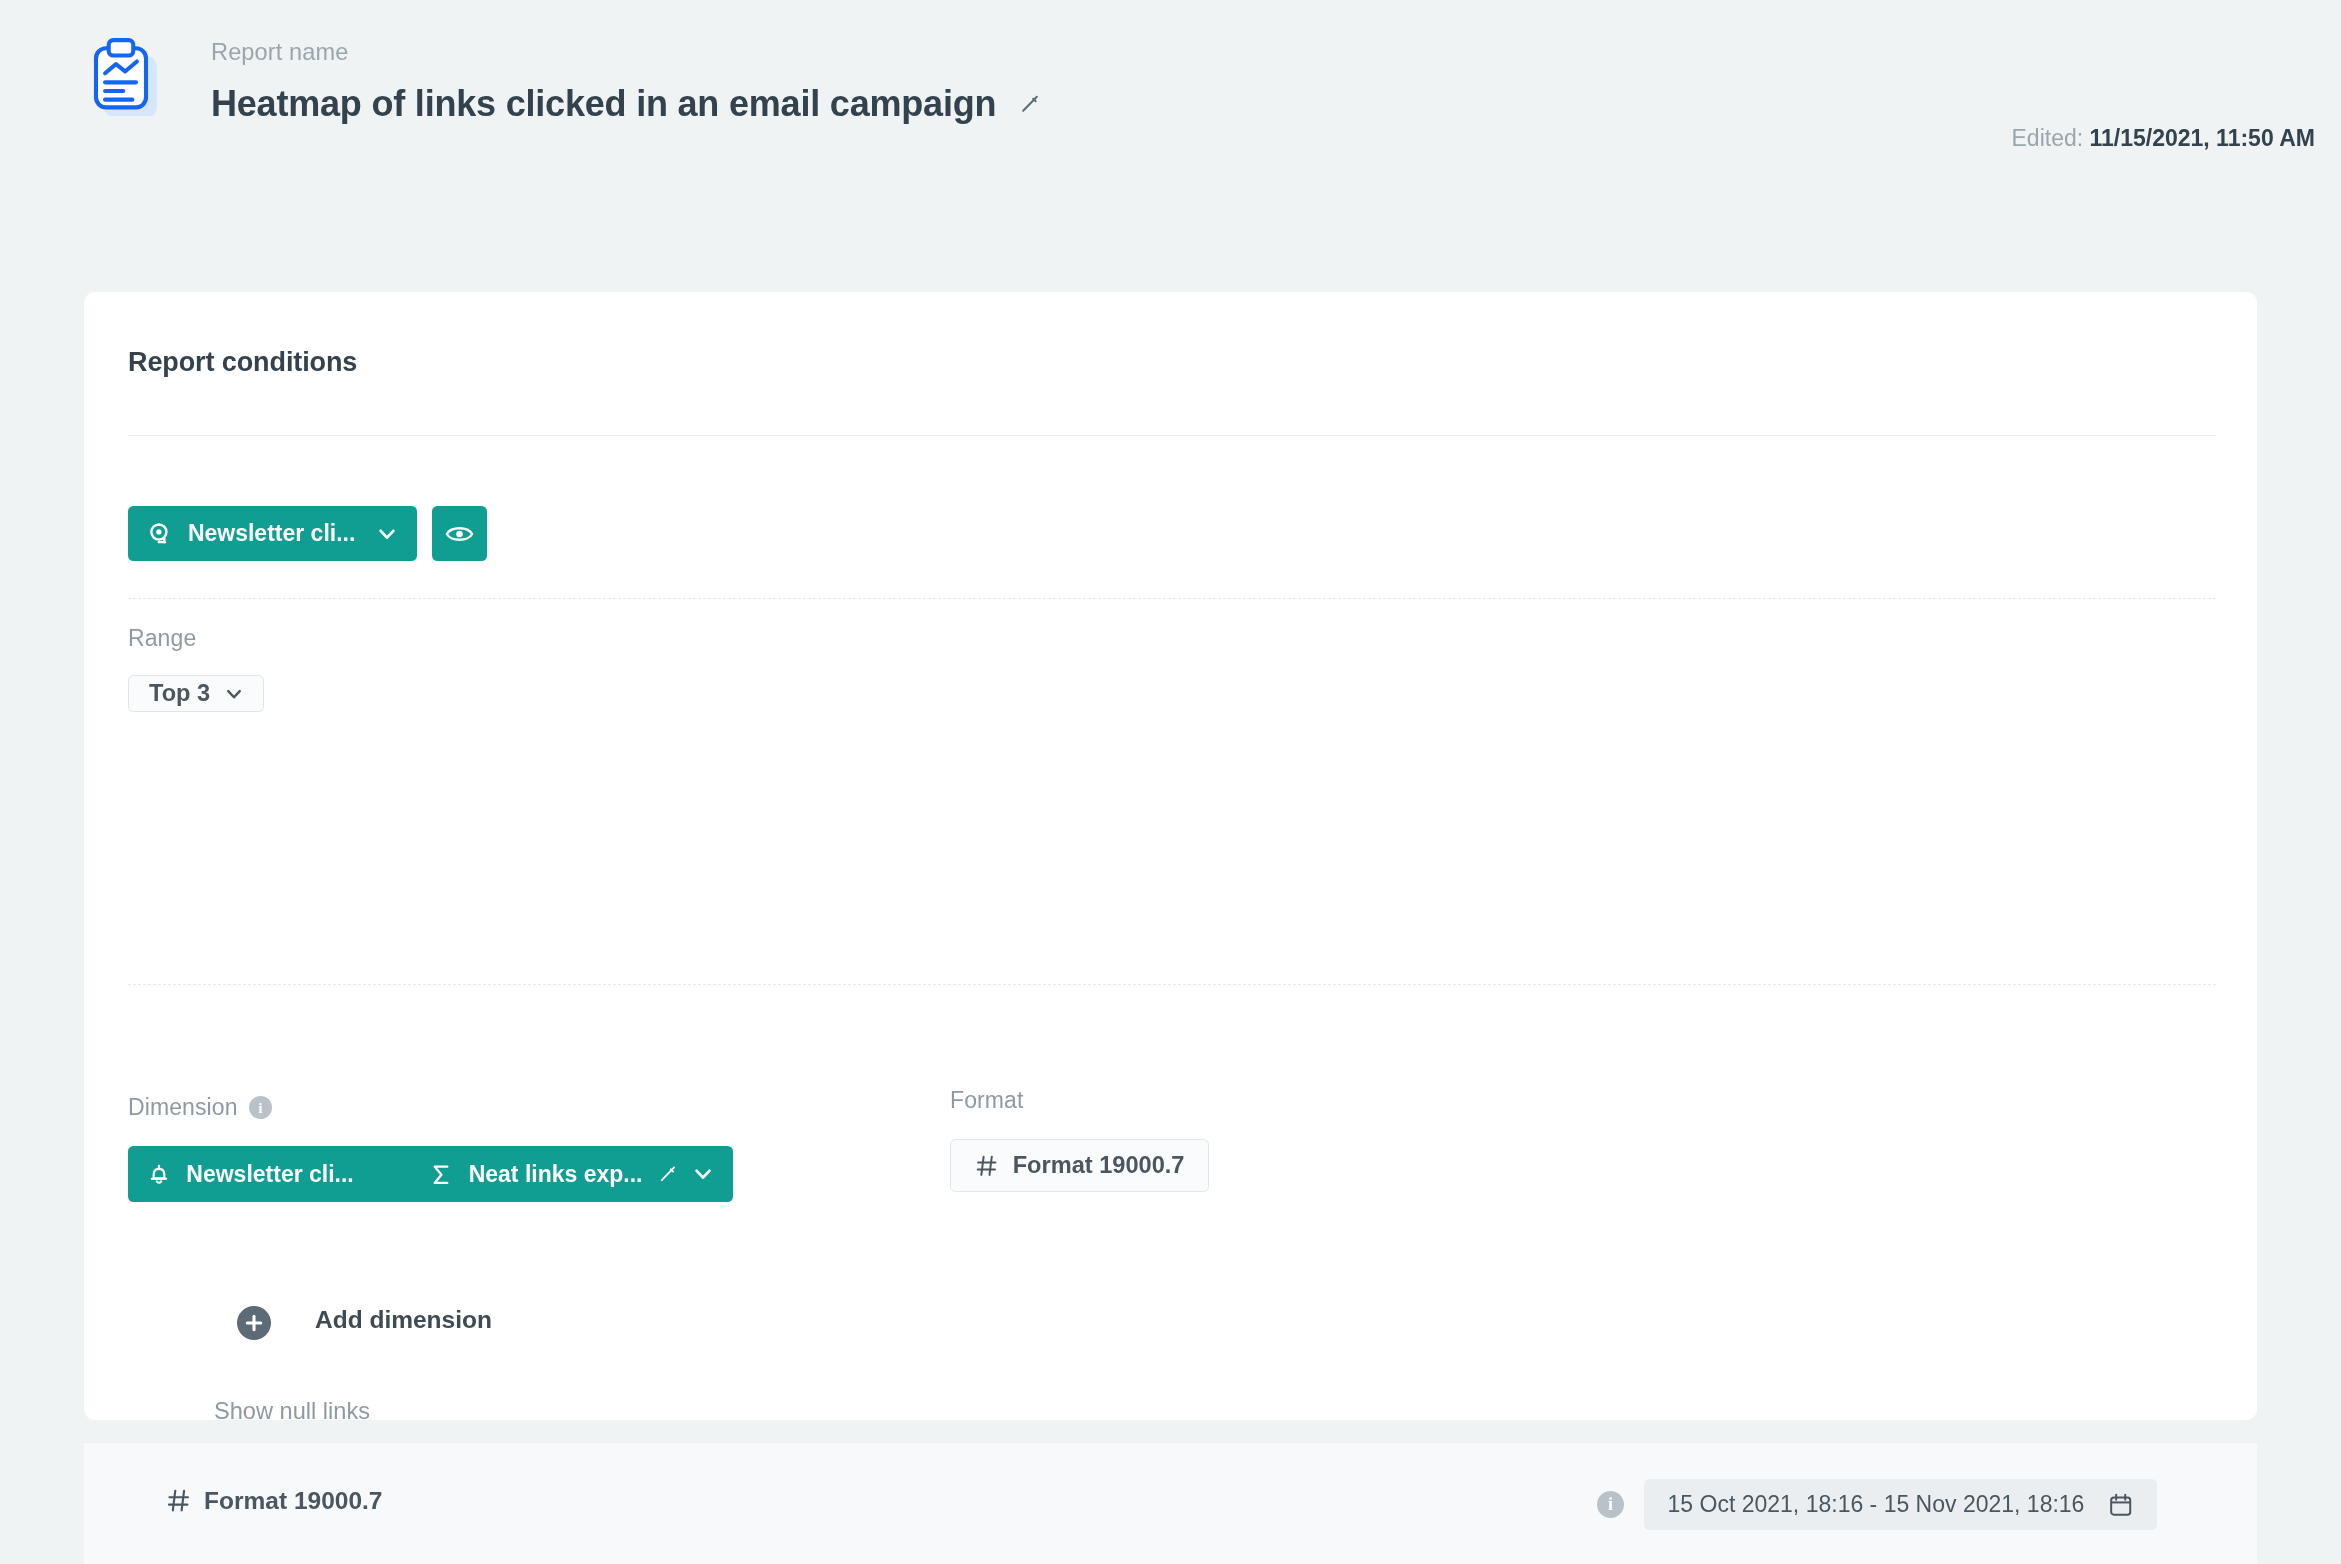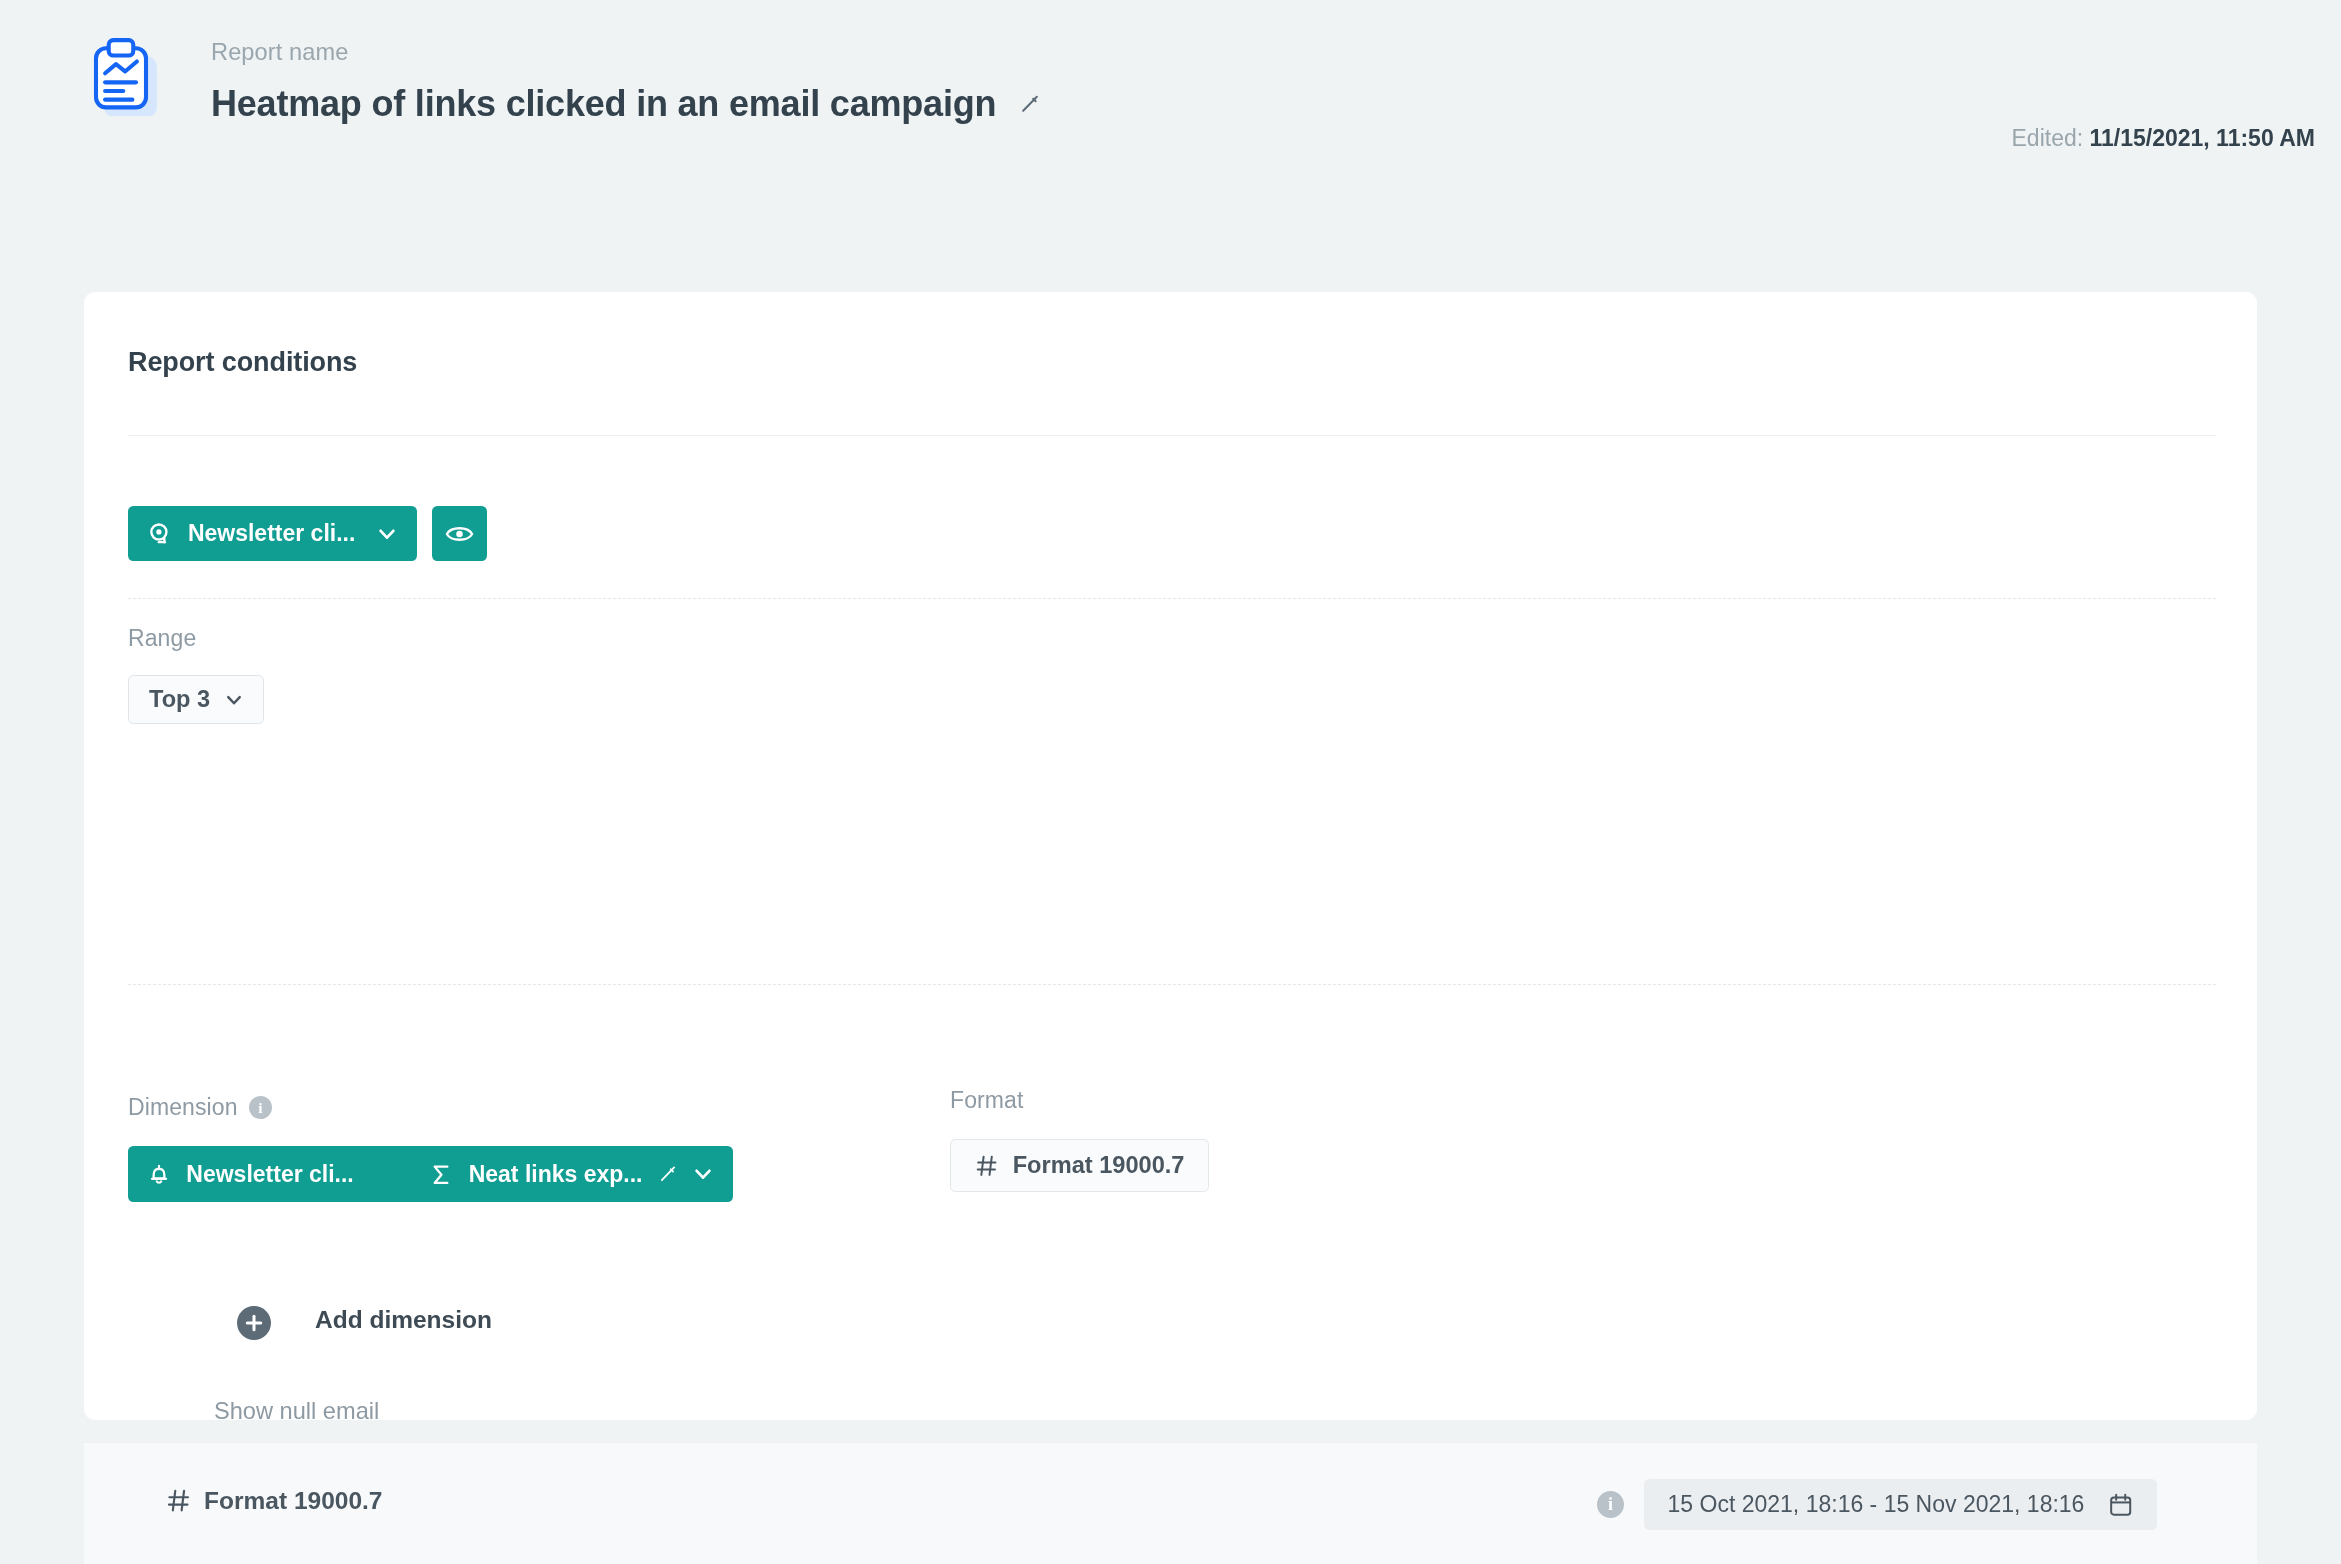--- a/index.html
+++ b/index.html
@@ -167,21 +167,21 @@
   .field-label {
     font-size: 23px;
     color: #8e9aa3;
     letter-spacing: 0.1px;
   }
 
   .range-block { position: absolute; left: 44px; top: 333px; }
 
   .select-box {
     margin-top: 23px;
-    height: 49px;
+    height: 37px;
     min-width: 127px;
     background: #fafbfc;
     border: 0.9px solid #dfe4e8;
     border-radius: 5.4px;
     display: inline-flex;
     align-items: center;
     gap: 14.5px;
     padding: 0 20px;
     font-size: 23.6px;
     font-weight: bold;
@@ -503,21 +503,21 @@
       <span class="plus-circle">
         <svg viewBox="0 0 38 38" width="34" height="34">
           <line x1="11.5" y1="19" x2="26.5" y2="19" stroke="#ffffff" stroke-width="3.4" stroke-linecap="round"></line>
           <line x1="19" y1="11.5" x2="19" y2="26.5" stroke="#ffffff" stroke-width="3.4" stroke-linecap="round"></line>
         </svg>
       </span>
       <span class="add-dimension-label">Add dimension</span>
     </div>
 
     <div class="null-block">
-      <div class="null-label">Show null email</div>
+      <div class="null-label">Show null links</div>
       <div class="toggle-row">
         <div class="toggle">
           <div class="knob"></div>
         </div>
         <span class="info-icon">i</span>
       </div>
     </div>
 
     <div class="filter-box">
       <span>

